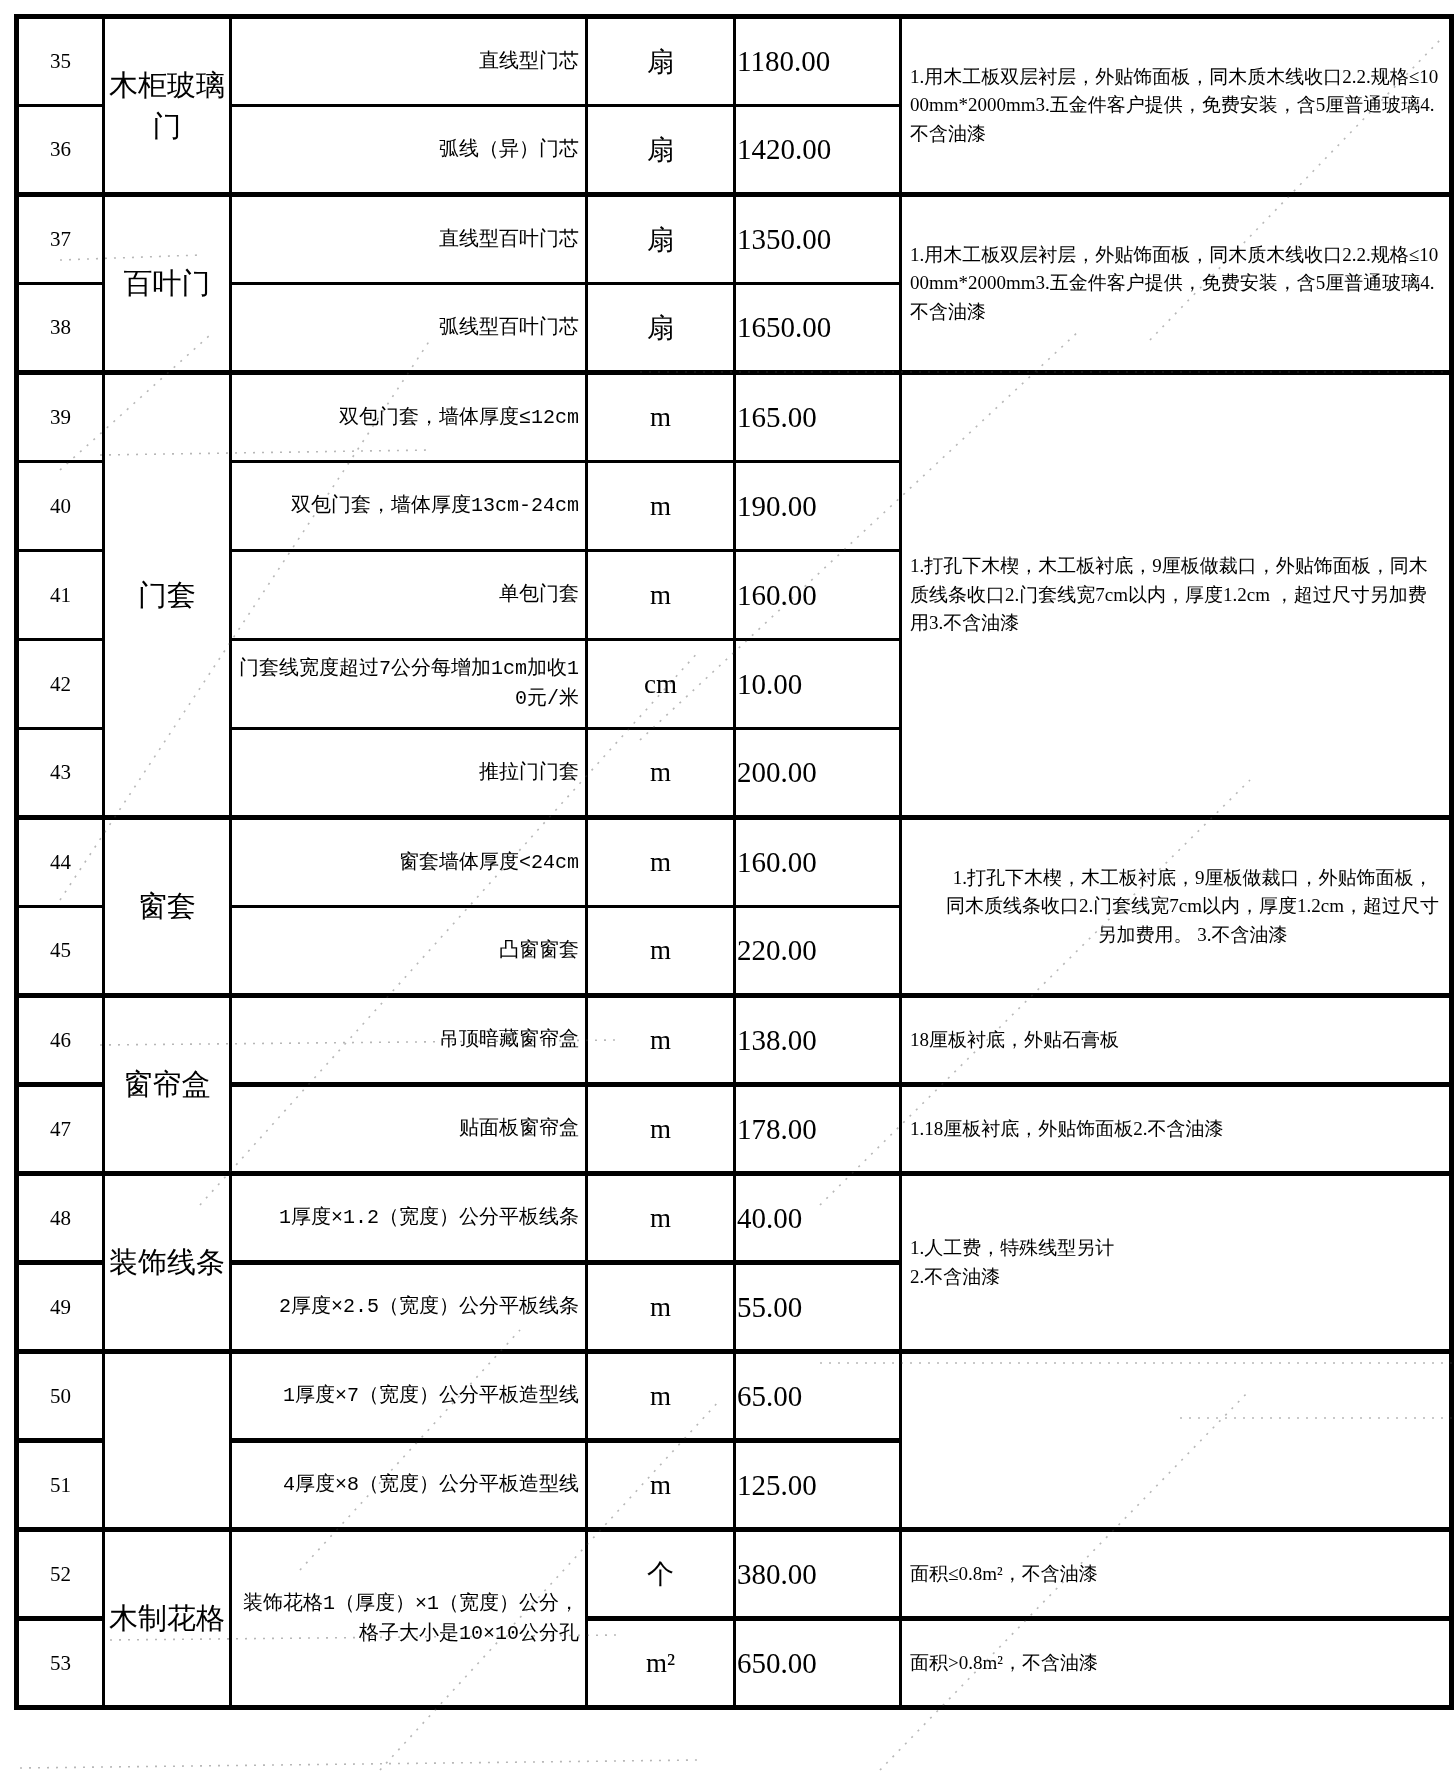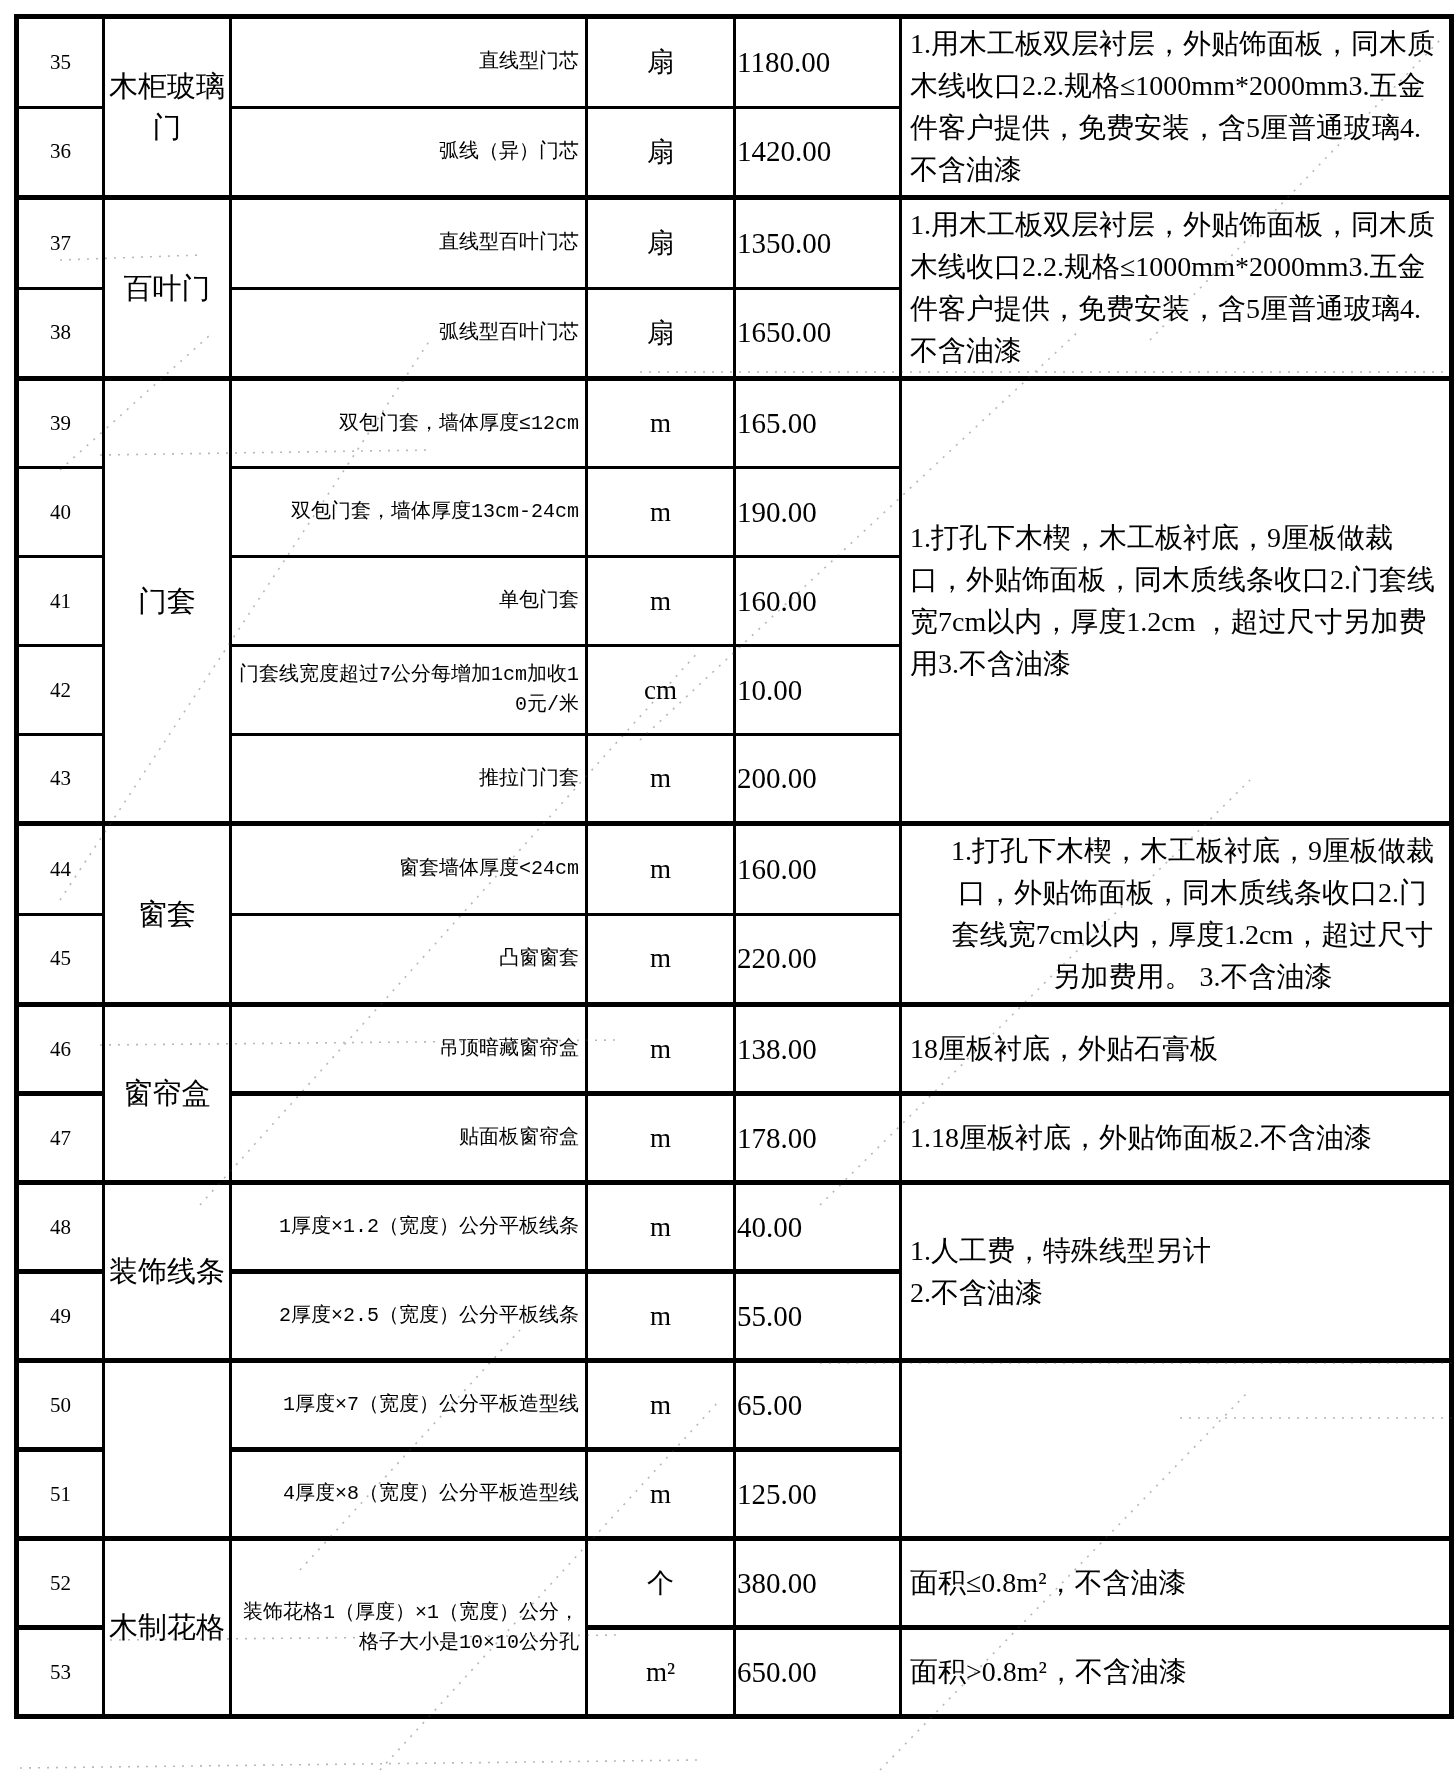--- a/index.html
+++ b/index.html
@@ -25,21 +25,21 @@
     overflow:hidden;
     word-break:break-all;
   }
   td.hb{border-bottom-width:5px;}
   .c-no{text-align:center;font-size:21px;}
   .c-cat{text-align:center;font-size:29px;line-height:1.4;padding:0 4px;}
   .c-item{font-size:20px;line-height:1.5;padding:2px 6px;text-align:right;font-family:Liberation Mono, monospace;}
   .c-item.ind{text-indent:1.6em;}
   .c-unit{text-align:center;font-size:27px;}
   .c-price{text-align:left;font-size:29px;}
-  .c-note{font-size:28px;line-height:1.5;padding:4px 10px 4px 8px;text-align:left;white-space:pre-line;}
+  .c-note{font-size:19px;line-height:1.5;padding:4px 10px 4px 8px;text-align:left;white-space:pre-line;}
   .c-note.ctr{text-align:center;padding-left:44px;}
   #artifact-overlay{
     position:absolute;left:0;top:0;z-index:2;pointer-events:none;
   }
 </style>
 </head>
 <body>
 
 <div id="page">
 

